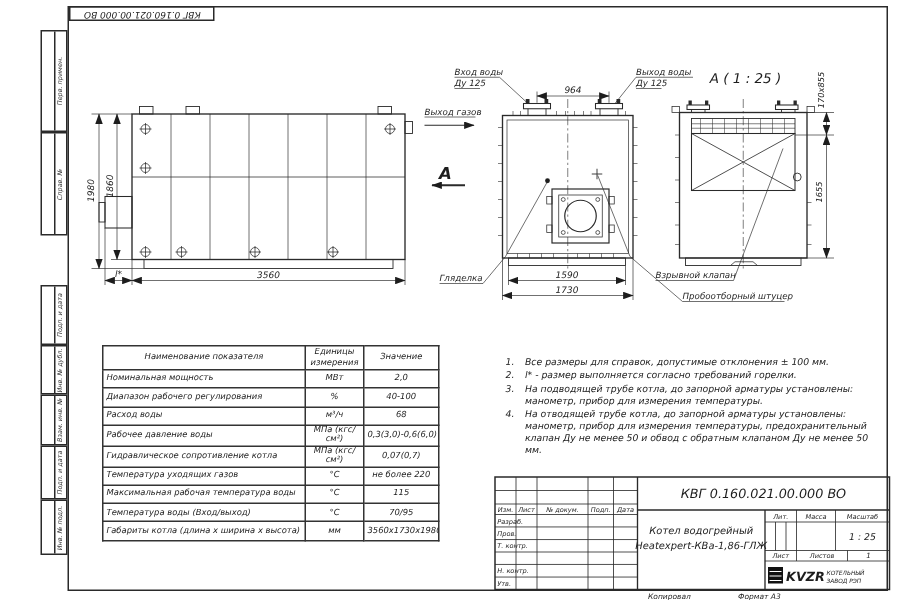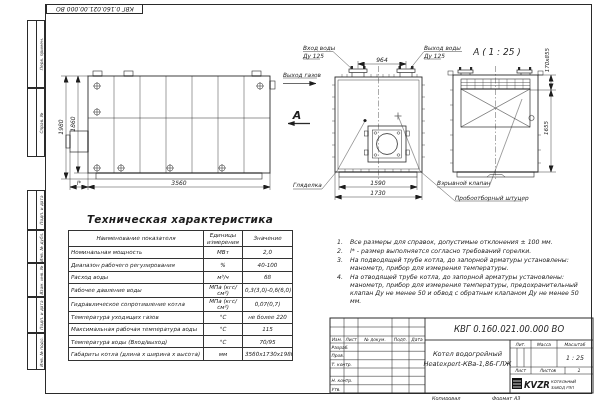--- a/index.html
+++ b/index.html
@@ -268,21 +268,20 @@
 
     <g>
       <rect x="512" y="378" width="10" height="11" fill="#111" stroke="none"></rect>
       <path d="M513,381h8 M513,384h8 M513,387h8" stroke="#fff" stroke-width="0.8"></path>
     </g>
     <text x="524" y="387.5" font-size="8.5" font-weight="bold" font-style="normal">KVZR</text>
     <text x="551" y="383" font-size="3.9" font-style="normal">КОТЕЛЬНЫЙ</text>
     <text x="551" y="388.5" font-size="3.9" font-style="normal">ЗАВОД РЭП</text>
   </svg>
 
-  <div id="spec-title">Техническая характеристика</div>
   <div id="spec">
     <table>
       <colgroup>
           <col style="width:135px">
           <col style="width:39px">
           <col style="width:50px">
         </colgroup>
       <tbody>
           <tr>
         <th>Наименование показателя</th>

